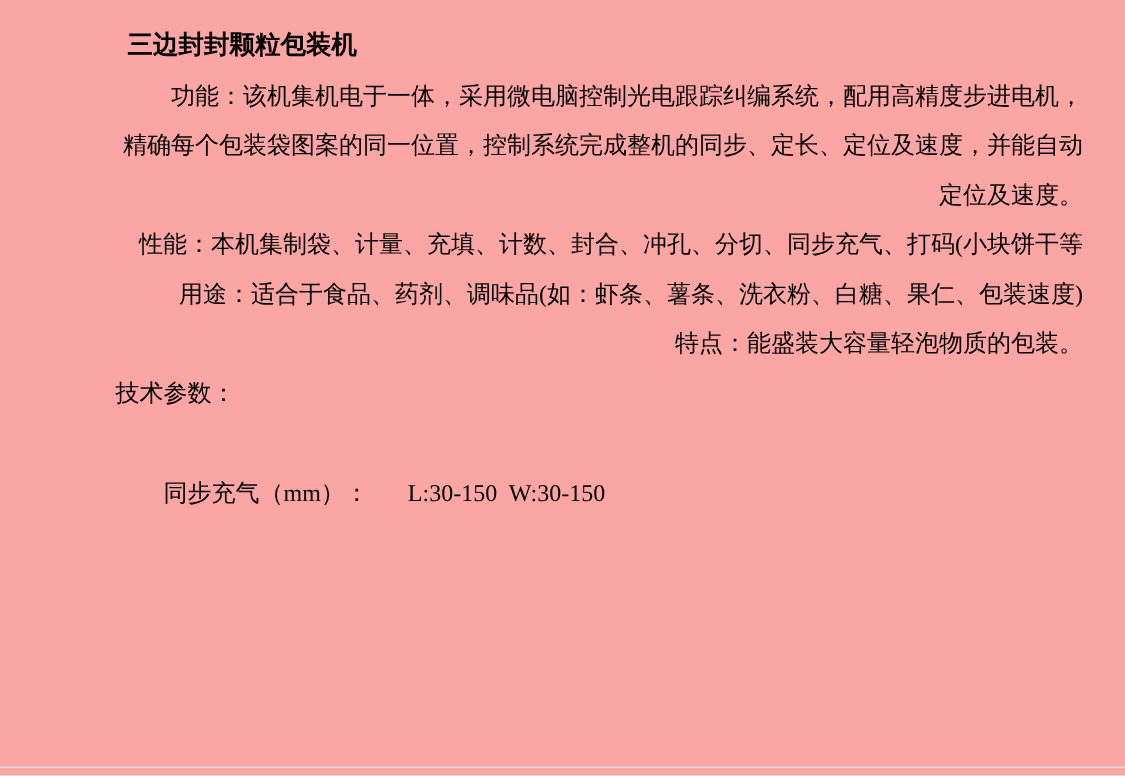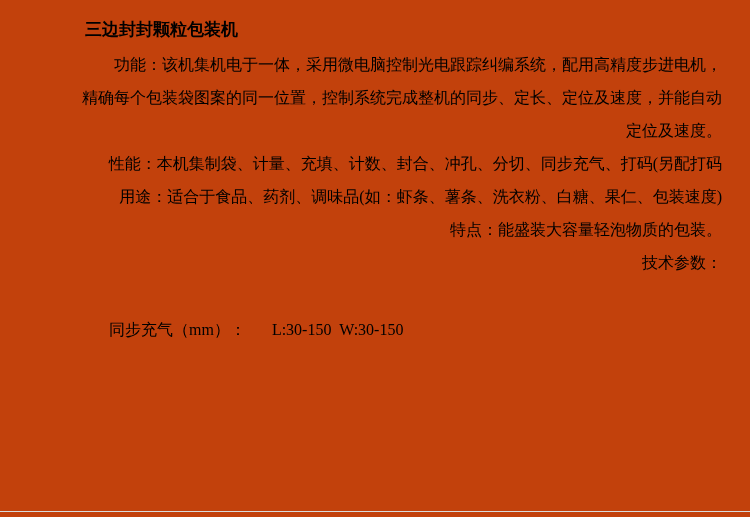--- a/index.html
+++ b/index.html
@@ -4,21 +4,21 @@
 <style>
   html, body {
     margin: 0;
     padding: 0;
     background: #ffffff;
   }
   .page {
     position: relative;
     width: 750px;
     height: 517px;
-    background: #c2410c;
+    background: #fca5a5;
     overflow: hidden;
     font-family: "Liberation Serif", "DejaVu Serif", serif;
     color: #000000;
   }
   .content {
     padding: 8px 28px 0 52px;
   }
   .doc-title {
     margin: 4px 0 0 0;
     padding-left: 33px;
@@ -38,21 +38,20 @@
     white-space: pre;
   }
   .line.indent {
     padding-left: 33px;
   }
   .specs-heading {
     font-size: 16px;
     line-height: 33px;
     padding-left: 25px;
     white-space: pre;
-    text-align: right;
   }
   .spec-row {
     font-size: 16px;
     line-height: 34px;
     padding-left: 33px;
     white-space: pre;
   }
   .spec-value {
     margin-left: 26px;
   }
@@ -72,21 +71,21 @@
 
     <h1 class="doc-title">三边封封颗粒包装机</h1>
 
     <p class="para">
       <span class="line indent">功能：该机集机电于一体，采用微电脑控制光电跟踪纠编系统，配用高精度步进电机，</span>
       <span class="line">精确每个包装袋图案的同一位置，控制系统完成整机的同步、定长、定位及速度，并能自动</span>
       <span class="line">定位及速度。</span>
     </p>
 
     <p class="para">
-      <span class="line indent">性能：本机集制袋、计量、充填、计数、封合、冲孔、分切、同步充气、打码(另配打码</span>
+      <span class="line indent">性能：本机集制袋、计量、充填、计数、封合、冲孔、分切、同步充气、打码(小块饼干等</span>
     </p>
 
     <p class="para">
       <span class="line indent">用途：适合于食品、药剂、调味品(如：虾条、薯条、洗衣粉、白糖、果仁、包装速度)</span>
     </p>
 
     <p class="para">
       <span class="line indent">特点：能盛装大容量轻泡物质的包装。</span>
     </p>
 

